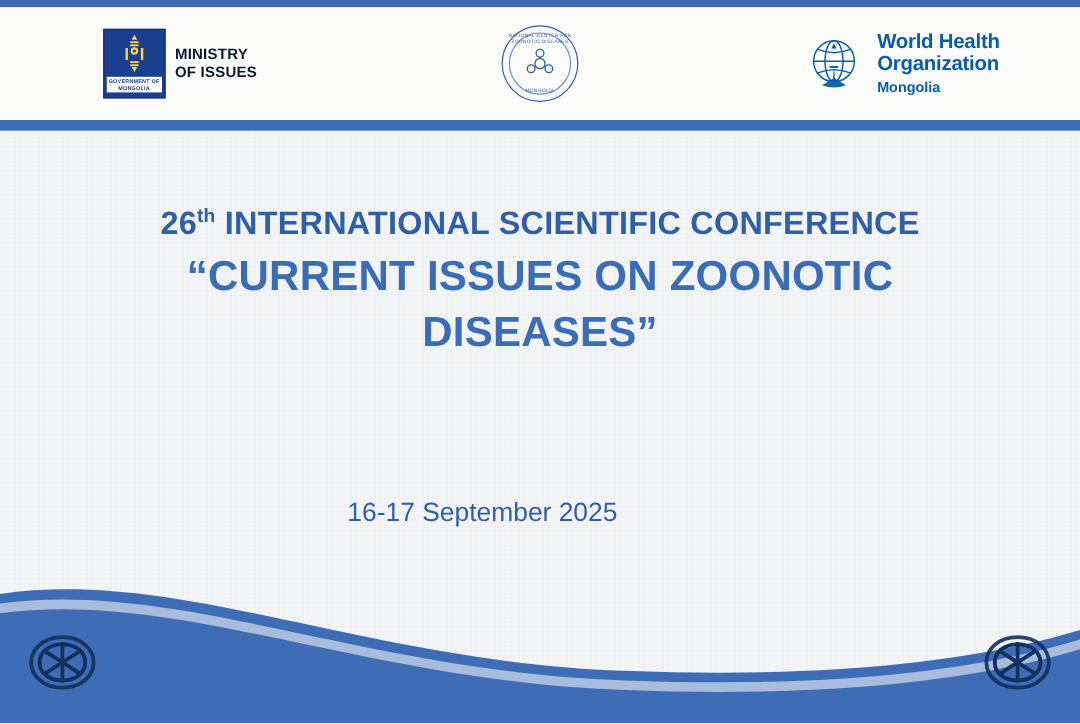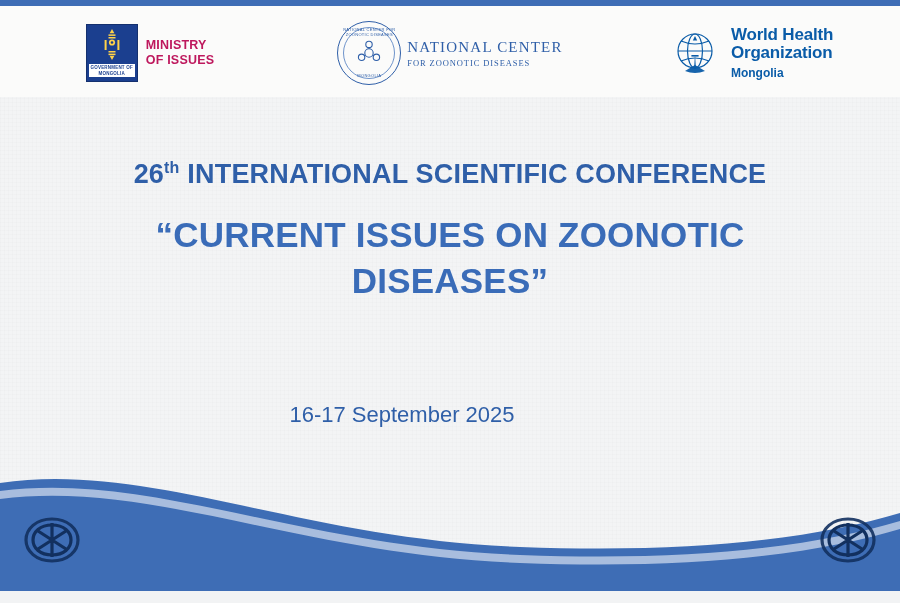--- a/index.html
+++ b/index.html
@@ -84,21 +84,21 @@
     color: #1b3f8f;
     font-size: 4.5px;
     line-height: 5.5px;
     font-weight: bold;
     text-align: center;
     width: 46px;
     padding: 1px 0;
     letter-spacing: .2px;
   }
   .moh-text {
-    color: #be185d;
+    color: #0f172a;
     font-size: 12.5px;
     line-height: 15px;
     font-weight: bold;
     letter-spacing: .2px;
   }
 
   
   .ncz-wrap {
     display: flex;
     align-items: center;
@@ -173,21 +173,21 @@
   }
   .who-text .wt2 {
     font-size: 12px;
     font-weight: bold;
     margin-top: 4px;
   }
 
   
   .body-area {
     position: absolute;
-    top: 97px; left: 0;
+    top: 109px; left: 0;
     width: 900px;
     height: 494px;
     background:
       repeating-linear-gradient(90deg, rgba(0,0,0,0.012) 0 1px, rgba(0,0,0,0) 1px 4px),
       repeating-linear-gradient(0deg, rgba(0,0,0,0.012) 0 1px, rgba(0,0,0,0) 1px 4px),
       #f3f4f5;
   }
   .title-block {
     position: absolute;
     top: 62px;
@@ -199,21 +199,21 @@
     color: #2f5fa8;
     font-size: 27px;
     font-weight: bold;
     letter-spacing: .2px;
   }
   .conf-line sup {
     font-size: 16px;
     vertical-align: super;
   }
   .conf-theme {
-    margin-top: 22px;
+    margin-top: 6px;
     color: #3a6cb8;
     font-size: 35px;
     font-weight: bold;
     line-height: 46px;
     letter-spacing: .2px;
     padding: 0 60px;
   }
   .date-block {
     position: absolute;
     top: 302px;
@@ -293,24 +293,20 @@
               <circle cx="15" cy="15" r="4.2"></circle>
               <circle cx="15" cy="6.4" r="3.2"></circle>
               <circle cx="22.4" cy="19.3" r="3.2"></circle>
               <circle cx="7.6" cy="19.3" r="3.2"></circle>
               <line x1="15" y1="10.8" x2="15" y2="9.6"></line>
               <line x1="18.8" y1="17.4" x2="19.7" y2="17.9"></line>
               <line x1="11.2" y1="17.4" x2="10.3" y2="17.9"></line>
             </g>
           </svg>
         </div>
-        <div class="ncz-title">
-          <div class="l1">NATIONAL CENTER</div>
-          <div class="l2">FOR ZOONOTIC DISEASES</div>
-        </div>
       </div>
     </div>
 
     <div class="logo-slot logo-who">
       <div class="who-wrap">
         <div class="who-emblem">
           <svg viewBox="0 0 56 56" width="56" height="56" aria-hidden="true">
             <g fill="none" stroke="#0a5ca8" stroke-width="1.2">
               <circle cx="28" cy="26" r="17"></circle>
               <ellipse cx="28" cy="26" rx="7.5" ry="17"></ellipse>

